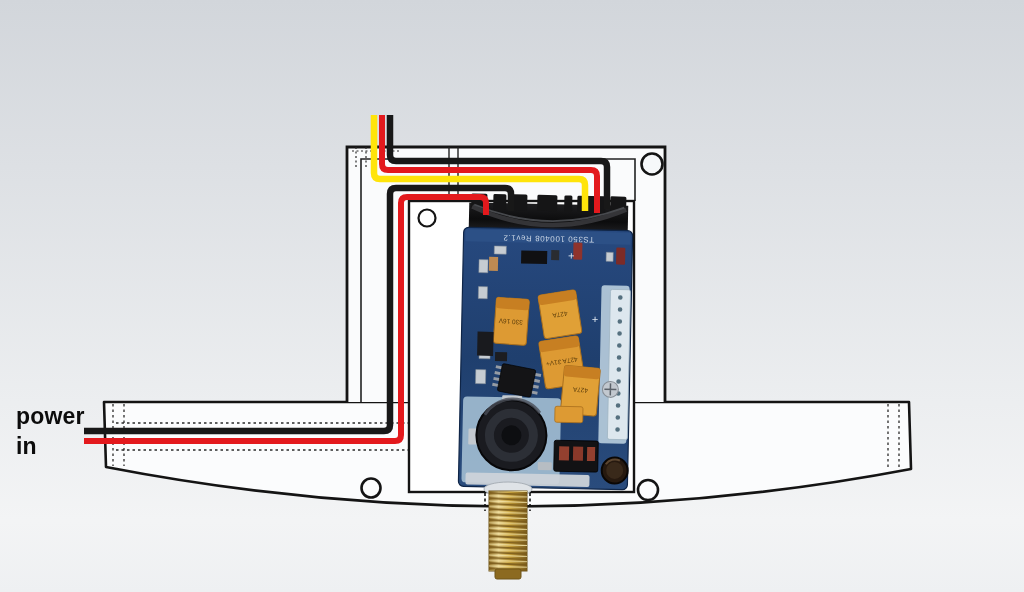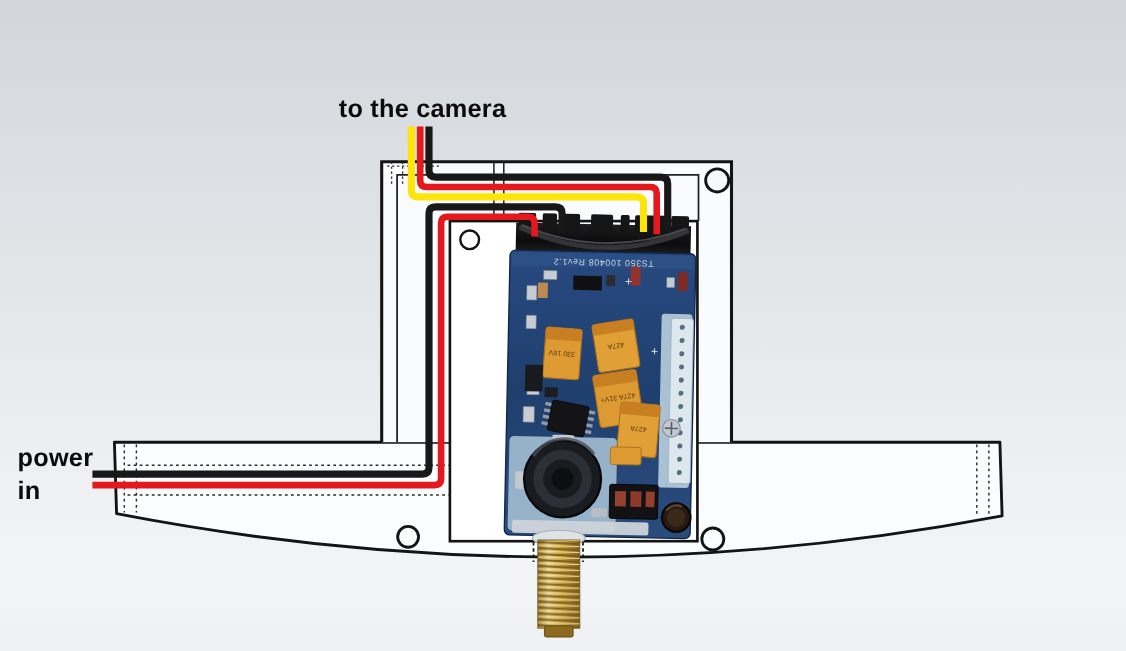--- a/index.html
+++ b/index.html
@@ -221,17 +221,16 @@
 
     <path d="M84,431 L384,431 Q390,431 390,425 L390,194 Q390,188 396,188 L505,188 Q511,188 511,194 L511,211" stroke-width="6.5" stroke="#181818"></path>
     <path d="M84,441 L395,441 Q401,441 401,435 L401,203 Q401,197 407,197 L480,197 Q486,197 486,203 L486,215" stroke-width="6" stroke="#e3191d"></path>
 
     <path d="M390,115 L390,155 Q390,161 396,161 L601,161 Q607,161 607,167 L607,209" stroke-width="6.5" stroke="#181818"></path>
     <path d="M382,115 L382,164 Q382,170 388,170 L591,170 Q597,170 597,176 L597,213" stroke-width="6" stroke="#e3191d"></path>
     <path d="M374,115 L374,173 Q374,179 380,179 L579,179 Q585,179 585,185 L585,211" stroke-width="6.5" stroke="#ffe40a"></path>
   </g>
 </svg>
 
-<div class="lbl lbl-camera">to the camera</div>
 <div class="lbl lbl-power">power</div>
 <div class="lbl lbl-power-in">in</div>
 
 </div>
 
 </body></html>

